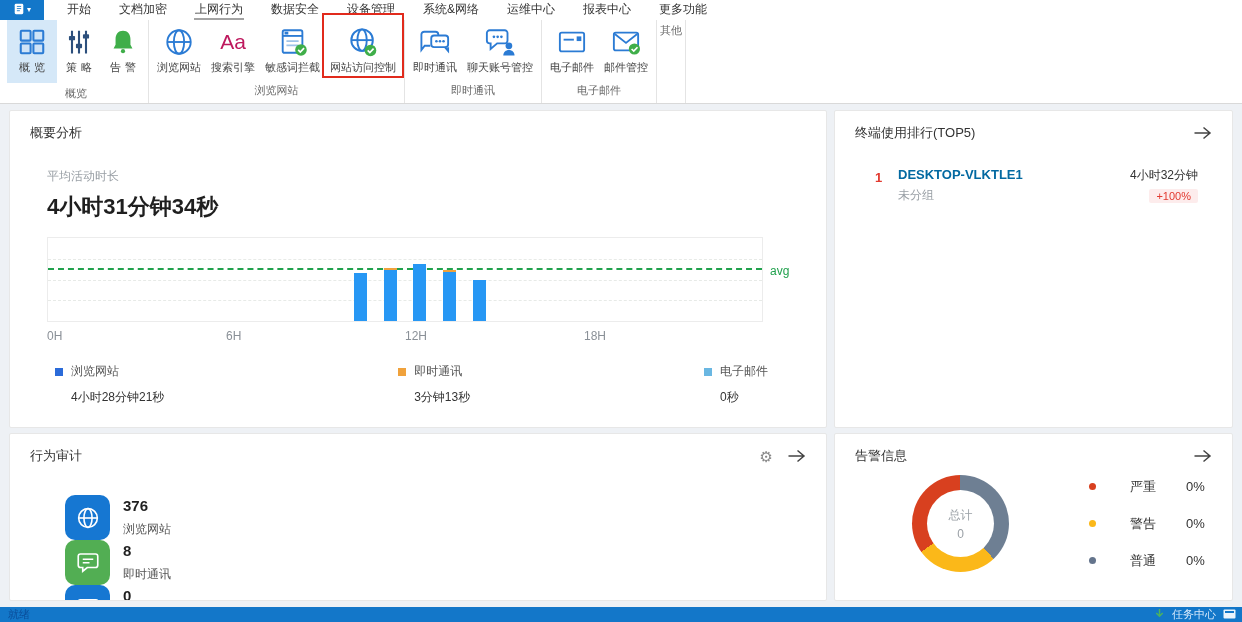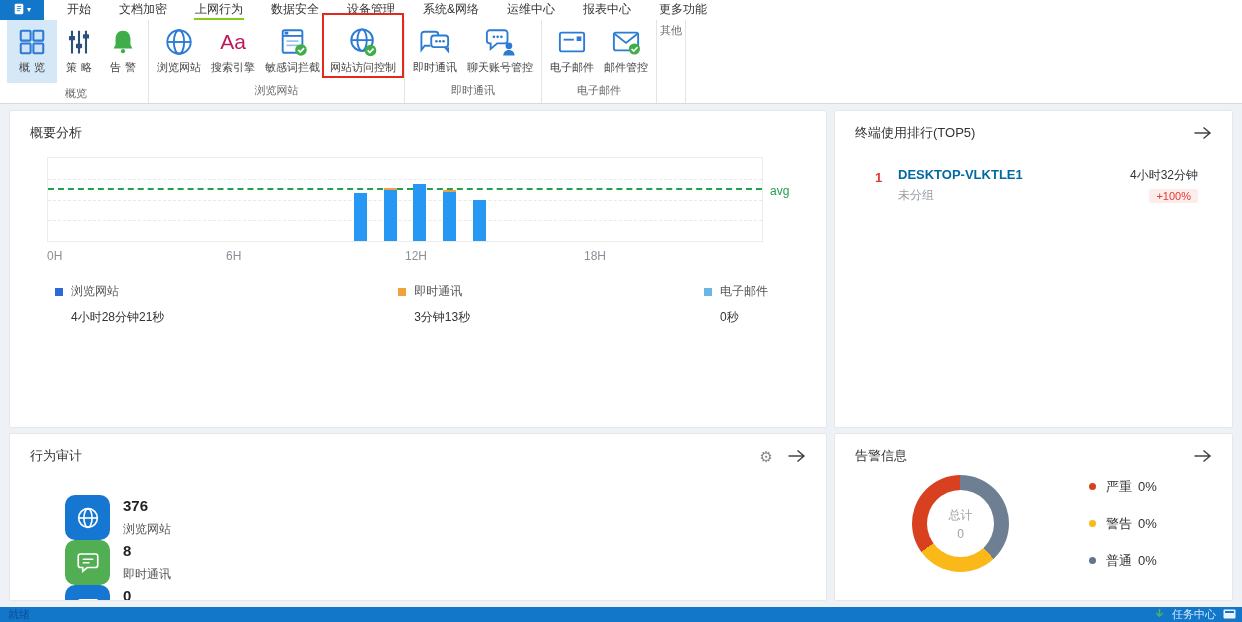--- a/index.html
+++ b/index.html
@@ -5,21 +5,21 @@
   *{box-sizing:border-box;margin:0;padding:0;}
   html,body{width:1242px;height:622px;overflow:hidden;}
   body{font-family:"Liberation Sans","DejaVu Sans",sans-serif;background:#eef1f5;color:#333;}
 
   
   .menubar{height:20px;background:#fff;display:flex;align-items:stretch;font-size:12px;}
   .app-button{width:44px;background:#1377c9;color:#fff;display:flex;align-items:center;justify-content:center;gap:2px;cursor:pointer;}
   .app-button .caret{font-size:8px;line-height:1;}
   .menu{display:flex;align-items:center;gap:26px;margin-left:22px;}
   .menu-item{cursor:pointer;color:#333;padding:1px 1px 2px;white-space:nowrap;}
-  .menu-item.active{border-bottom:2px solid #84cc16;padding-bottom:0;}
+  .menu-item.active{border-bottom:2px solid #a3a3a3;padding-bottom:0;}
 
   
   .ribbon{height:84px;background:#fff;border-bottom:1px solid #d9d9d9;display:flex;align-items:stretch;padding-left:4px;}
   .rgroup{display:flex;flex-direction:column;border-right:1px solid #e4e4e4;padding:0 3px;}
   .ritems{flex:1;display:flex;align-items:flex-start;}
   .ritem{display:flex;flex-direction:column;align-items:center;padding:5px 5px 3px;cursor:pointer;position:relative;}
   .ritem .ric{height:33px;display:flex;align-items:center;justify-content:center;}
   .ritem .rlabel{font-size:11px;color:#454545;margin-top:2px;white-space:nowrap;letter-spacing:0;}
   .ritem.selected{background:#d5e8f8;padding:5px 8px 8px;}
   .ritem.selected .rlabel{letter-spacing:4px;margin-left:4px;}
@@ -70,21 +70,21 @@
   .tile-icon{width:45px;height:45px;border-radius:10px;display:flex;align-items:center;justify-content:center;flex:none;}
   .tile-text{margin-left:13px;}
   .tile-value{font-size:15px;font-weight:bold;color:#1f1f1f;}
   .tile-label{font-size:12px;color:#555;margin-top:7px;}
 
   
   .alert-body{display:flex;margin-top:10px;}
   .donut{width:97px;height:97px;border-radius:50%;margin-left:77px;position:relative;flex:none;}
   .hole{position:absolute;inset:15px;background:#fff;border-radius:50%;display:flex;flex-direction:column;align-items:center;justify-content:center;color:#9aa0a6;font-size:12px;gap:3px;}
   .alert-legend{display:flex;flex-direction:column;gap:19px;margin-left:80px;align-self:center;font-size:13px;color:#333;}
-  .al-item{display:flex;align-items:center;}
+  .al-item{display:flex;align-items:center;gap:24px;}
   .al-dot{width:7px;height:7px;border-radius:50%;margin-right:10px;flex:none;}
   .al-pct{margin-left:6px;}
 
   
   .statusbar{height:15px;background:#1377c9;display:flex;align-items:center;padding:0 6px 0 8px;font-size:11px;}
   .sb-ready{color:#0a4e9b;}
   .sb-right{margin-left:auto;display:flex;align-items:center;gap:7px;}
   .sb-task{color:#d6e9fb;cursor:pointer;}
 </style>
 </head>
@@ -280,20 +280,24 @@
   <div class="rgroup">
     <div class="rgroup-label">其他</div>
   </div>
 </div>
 
 <div class="content">
 
   <div class="panel">
     <div class="panel-header">
       <span class="panel-title">概要分析</span>
+    </div>
+    <div class="stat">
+      <div class="stat-label">平均活动时长</div>
+      <div class="stat-value">4小时31分钟34秒</div>
     </div>
     <div class="chartwrap">
       <div class="plot">
         <div class="gl" style="top:25%"></div>
         <div class="gl" style="top:50%"></div>
         <div class="gl" style="top:75%"></div>
         <div class="avg-line" style="bottom: 61.36%;"></div>
       <div class="bar" style="left: calc(43.75% - 6.5px); height: 57.95%; background: rgb(39, 151, 244);"></div>
           <div class="bar" style="left: calc(47.917% - 6.5px); height: 63.64%; background: rgb(39, 151, 244);">
             <div class="bar-tip" style="height: 3.57%; background: rgb(240, 162, 60);"></div>

